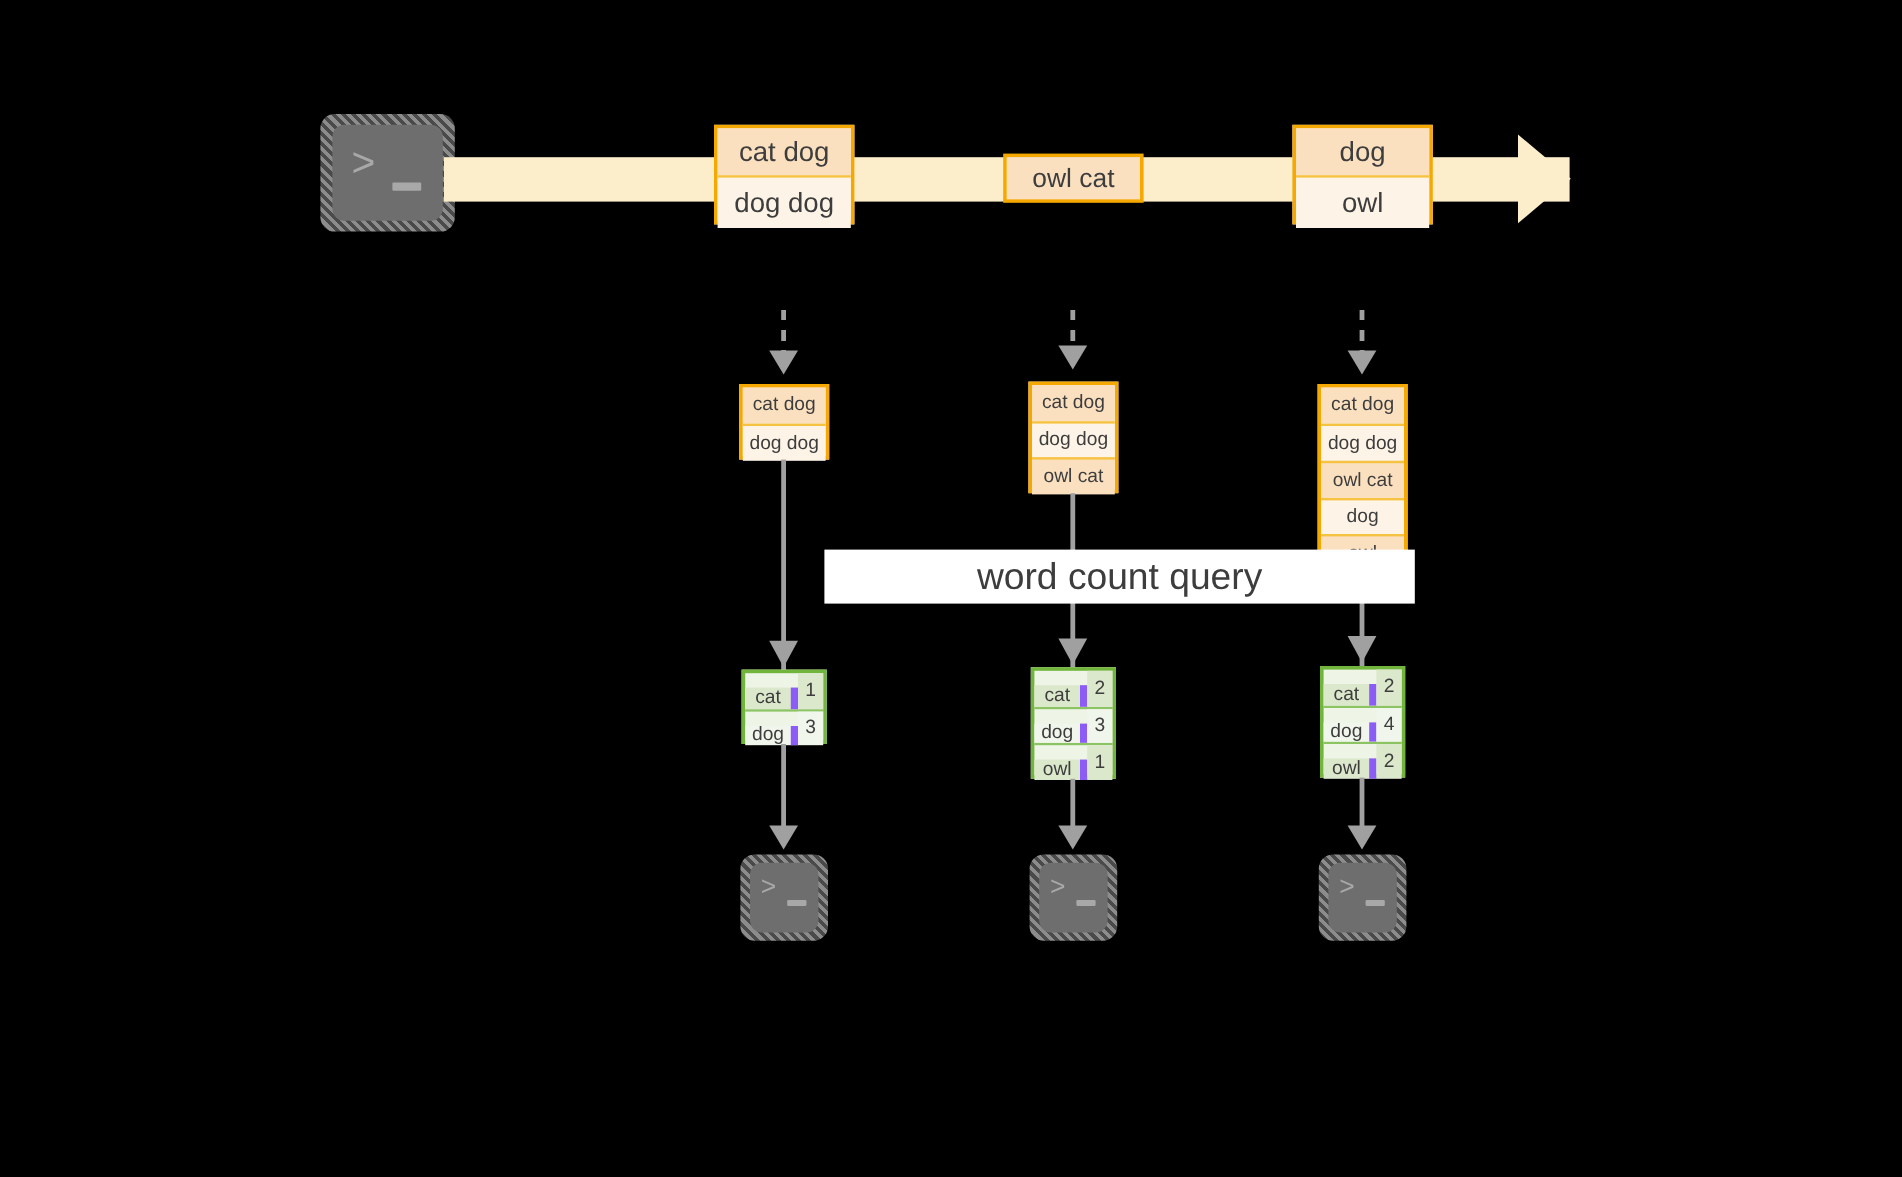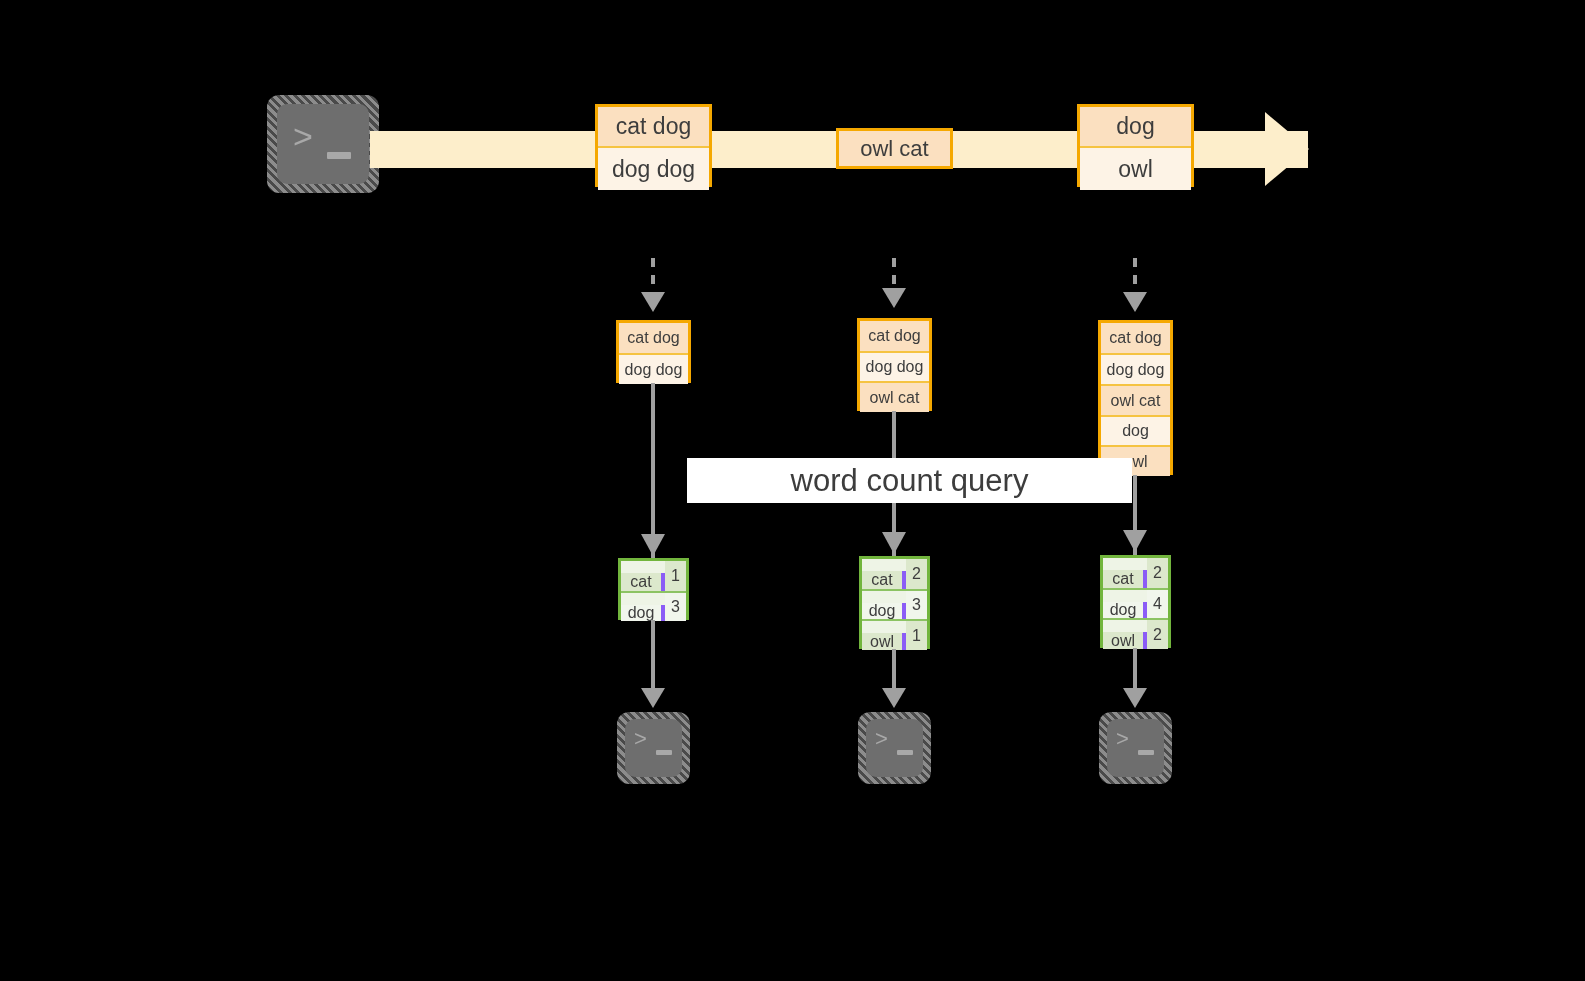--- a/index.html
+++ b/index.html
@@ -31,21 +31,21 @@
   .obox .orow.a{background:#fbe0c0;}
   .obox .orow.b{background:#fdf3e6;}
 
   
   .gbox{position:absolute;border:3px solid #72b53d;box-sizing:border-box;
         background:#eef4e6;}
   .gbox .grow{display:flex;box-sizing:border-box;border-top:2px solid #8cc363;}
   .gbox .grow:first-child{border-top:none;}
   .gbox .gc{box-sizing:border-box;display:flex;align-items:center;
         justify-content:center;white-space:nowrap;}
-  .gbox .gc.w{border-right:4px solid #8b5cf6;margin-top:12px;}
+  .gbox .gc.w{border-right:6px solid #8b5cf6;margin-top:12px;}
   .gbox .grow.a .gc{background:#dce8cc;}
   .gbox .grow.b .gc{background:#f1f6ec;}
 
   
   .vline{position:absolute;background:#a0a0a0;width:4px;}
   .vdash{position:absolute;width:4px;
      background:repeating-linear-gradient(to bottom,#a0a0a0 0 9px,transparent 9px 17px);}
   .vhead{position:absolute;width:0;height:0;border-style:solid;
      border-color:#a0a0a0 transparent transparent transparent;}
 
@@ -183,15 +183,15 @@
   <div class="vline" style="left:1133px;top:648px;height:44px;"></div>
   <div class="vhead" style="left:1123px;top:688px;border-width:20px 12px 0 12px;"></div>
 
   <div class="term" style="left:1099px;top:712px;width:73px;height:72px;">
     <div class="hatch"></div>
     <div class="body" style="left:8px;top:7px;right:8px;bottom:7px;"></div>
     <div class="chev" style="left:17px;top:16px;font-size:22px;">&gt;</div>
     <div class="dash" style="left:39px;top:38px;width:16px;height:5px;"></div>
   </div>
 
-  <div class="wband" style="left:687px;top:458px;width:445px;height:45px;font-size:31px;">word count query</div>
+  <div class="wband" style="left:687px;top:458px;width:492px;height:45px;font-size:31px;">word count query</div>
 
 </div>
 
 </body></html>

